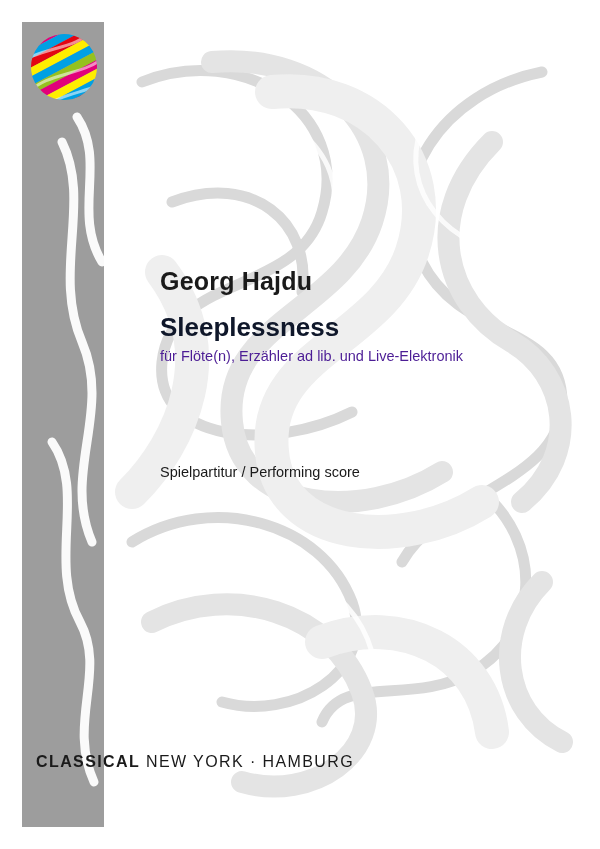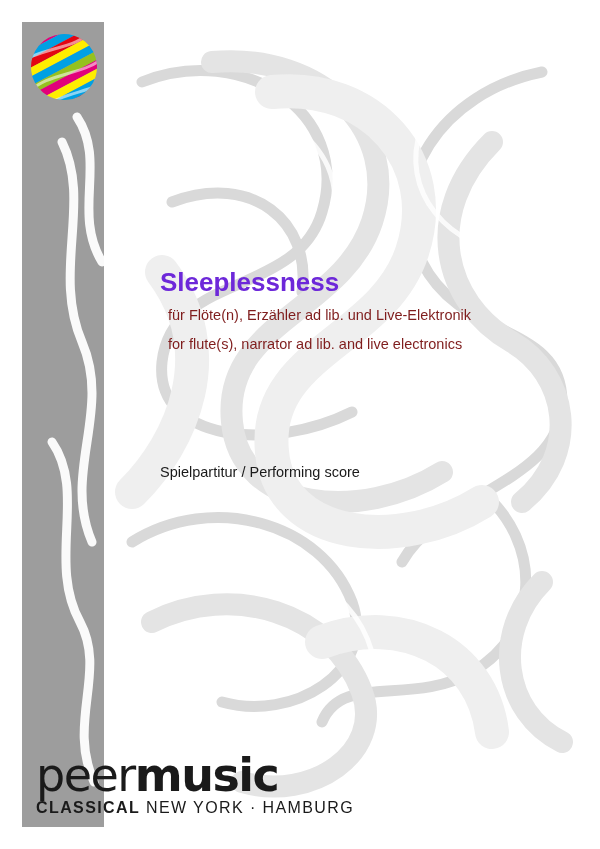--- a/index.html
+++ b/index.html
@@ -63,28 +63,28 @@
     font-size: 25px;
     font-weight: bold;
     color: #1a1a1a;
     letter-spacing: 0.2px;
     margin: 0 0 17px 0;
     line-height: 1.1;
   }
   .work-title {
     font-size: 26px;
     font-weight: bold;
-    color: #6d28d9;
+    color: #0f172a;
     margin: 0 0 5px 0;
     line-height: 1.1;
   }
   .subtitle-de, .subtitle-en {
     font-size: 14.5px;
-    color: #7f1d1d;
-    margin: 8px;
+    color: #4c1d95;
+    margin: 0;
     line-height: 1.5;
   }
   .score-kind {
     position: absolute;
     left: 160px;
     top: 464px;
     font-size: 14.5px;
     color: #1a1a1a;
   }
   
@@ -180,25 +180,24 @@
       <path d="M-10,-6 L80,-6 L80,74 L-10,74 Z" fill="none"></path>
       <g opacity="0.55">
         <path d="M-10,12 C20,2 50,26 80,14" stroke="#ffffff" stroke-width="3" fill="none"></path>
         <path d="M-10,40 C20,30 50,54 80,42" stroke="#ffffff" stroke-width="3" fill="none"></path>
         <path d="M-10,62 C20,52 50,74 80,64" stroke="#ffffff" stroke-width="3" fill="none"></path>
       </g>
     </g>
   </svg>
 
   <div class="title-block">
+    <div class="composer">Georg Hajdu</div>
     <div class="work-title">Sleeplessness</div>
     <div class="subtitle-de">für Flöte(n), Erzähler ad lib. und Live-Elektronik</div>
-    <div class="subtitle-en">for flute(s), narrator ad lib. and live electronics</div>
   </div>
 
   <div class="score-kind">Spielpartitur / Performing score</div>
 
   <div class="publisher">
-    <div class="peermusic-wordmark"><span class="peer">peer</span><span class="music">music</span></div>
     <div class="peermusic-sub"><span class="classical">CLASSICAL</span> <span>NEW YORK · HAMBURG</span></div>
   </div>
 
 </div>
 
 </body></html>

